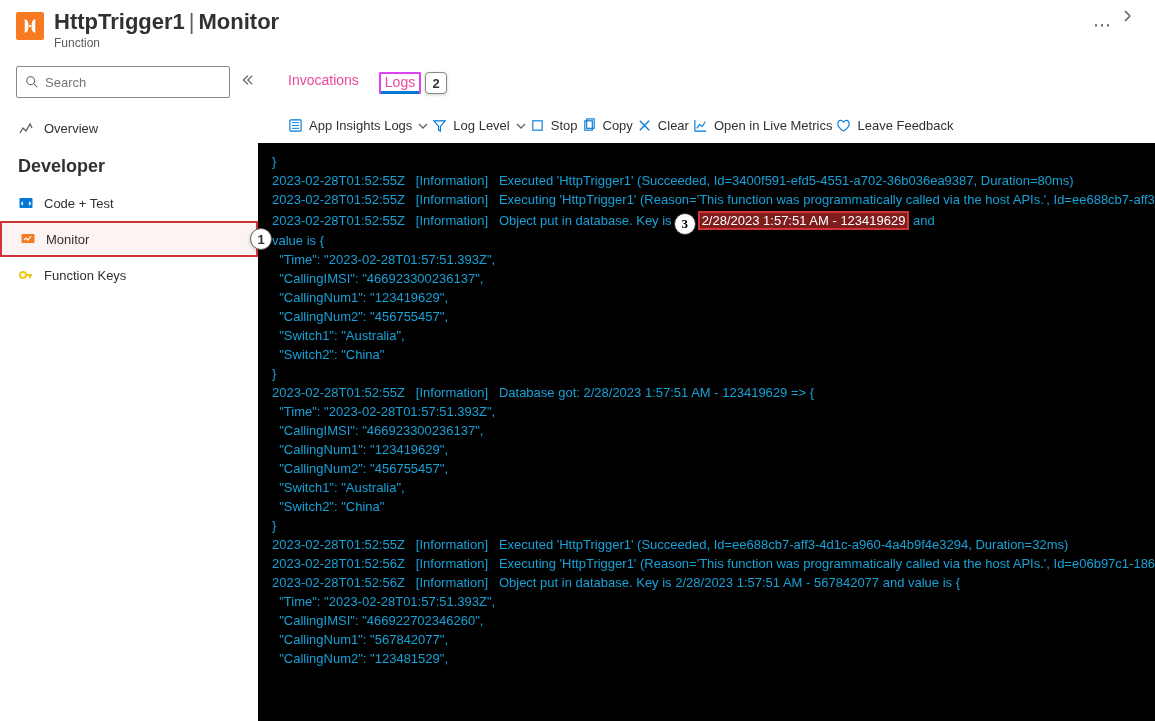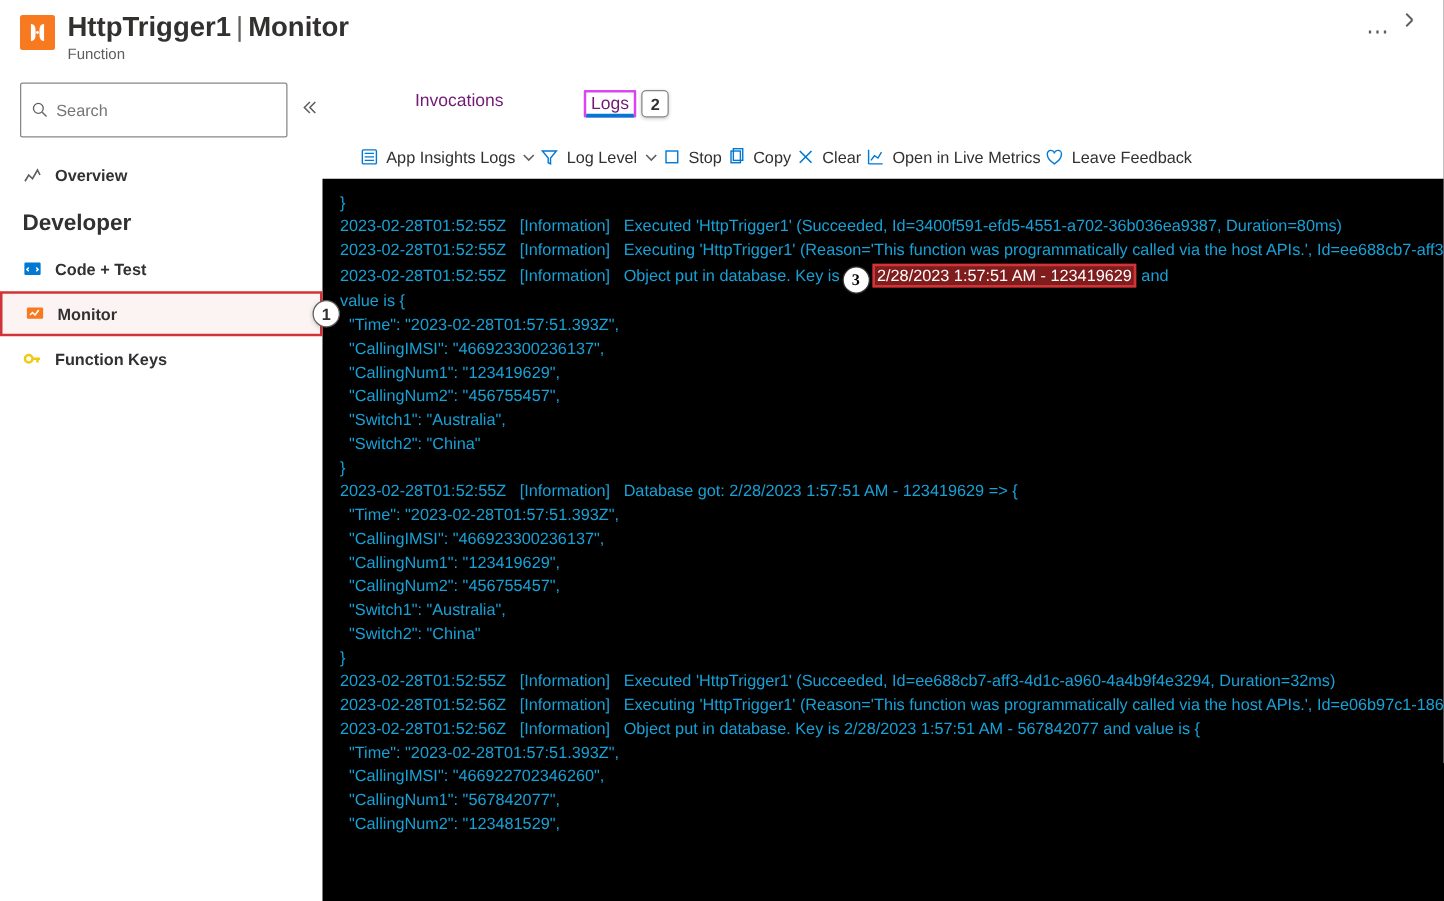--- a/index.html
+++ b/index.html
@@ -13,35 +13,35 @@
     .hdr-title .sep{ font-weight:400; color:#605e5c; margin:0 4px;}
     .hdr-sub { font-size:12px; color:#605e5c; }
     .hdr-dots { font-size:18px; color:#605e5c; margin-left:8px; margin-top:6px; cursor:pointer;}
     .hdr-close{ margin-left:auto; font-size:18px; color:#605e5c; cursor:pointer; padding:0 6px;}
     
     .body{ display:flex; height:calc(100% - 50px); }
     .sidebar{ width:258px; flex:0 0 258px; padding:12px 0 0 0;}
     .main{ flex:1; display:flex; flex-direction:column; min-width:0;}
     
     .search-row{ display:flex; align-items:center; padding:0 12px 12px 16px; gap:10px;}
-    .search-box{ flex:1; height:44px; border:1px solid #8a8886; border-radius:2px; display:flex; align-items:center; padding:0 8px; color:#605e5c;}
+    .search-box{ flex:1; height:32px; border:1px solid #8a8886; border-radius:2px; display:flex; align-items:center; padding:0 8px; color:#605e5c;}
     .search-box svg{ width:14px; height:14px; margin-right:6px; flex:0 0 auto;}
     .search-box input{ flex:1; border:none; outline:none; font-size:13px; color:#323130; background:transparent;}
     .collapse-icon{ width:18px; color:#605e5c; cursor:pointer; }
     
-    .side-item{ display:flex; align-items:center; height:36px; padding-left:18px; font-size:13px; cursor:pointer; gap:10px;font-weight:bold;}
+    .side-item{ display:flex; align-items:center; height:36px; padding-left:18px; font-size:13px; cursor:pointer; gap:10px;}
     .side-item .ic{ width:16px; height:16px; display:flex; align-items:center; justify-content:center; flex:0 0 auto;}
     .side-section-header{ font-size:18px; font-weight:600; padding:10px 0 8px 18px; }
     .side-item.selected{ border:2px solid #d13438; background:rgba(209,52,56,0.06);}
     .side-callout{ width:22px; height:22px; border-radius:11px; background:#fff; border:1px solid #605e5c; display:flex; align-items:center; justify-content:center; font-size:13px; font-weight:600; margin-left:6px;}
     .side-item-wrapper{ position:relative; display:flex; align-items:center;}
     .side-item-wrapper .side-callout{ position:absolute; right:-14px; top:50%; transform:translateY(-50%);  box-shadow:0 1px 4px rgba(0,0,0,0.2);}
     
     .tab-row{ display:flex; gap:20px; padding:18px 0 0 30px; font-size:14px;}
-    .tab{ color:#701a75; cursor:pointer; padding-bottom:6px; position:relative;margin-left:44px;}
+    .tab{ color:#ec4899; cursor:pointer; padding-bottom:6px; position:relative;}
     .tab.active-underline::after{ content:""; position:absolute; left:0; right:0; bottom:-2px; height:3px; background:#0078d4;}
     .tab-boxed{ border:2px solid #d946ef; padding:0 4px 2px 4px; border-radius:1px; }
     .tab-callout{ width:22px; height:22px; border-radius:4px; background:#fff; border:1px solid #8a8886; display:inline-flex; align-items:center; justify-content:center; font-size:13px; font-weight:600; margin-left:4px; box-shadow:0 1px 3px rgba(0,0,0,0.2);}
     
     .toolbar{ display:flex; align-items:center; gap:4px; padding:24px 0 10px 30px; font-size:13px; color:#323130;}
     .toolbar .tbtn{ display:flex; align-items:center; gap:6px; cursor:pointer;}
     .toolbar .tbtn svg{ width:15px; height:15px;}
     .toolbar .tbtn .chev{ width:10px; height:10px;}
     
     .console{ flex:1; background:#000; color:#17a1d6; font-family:Consolas,"Courier New",monospace; font-size:13px; line-height:18px; padding:10px 14px; overflow:hidden; white-space:pre; }

